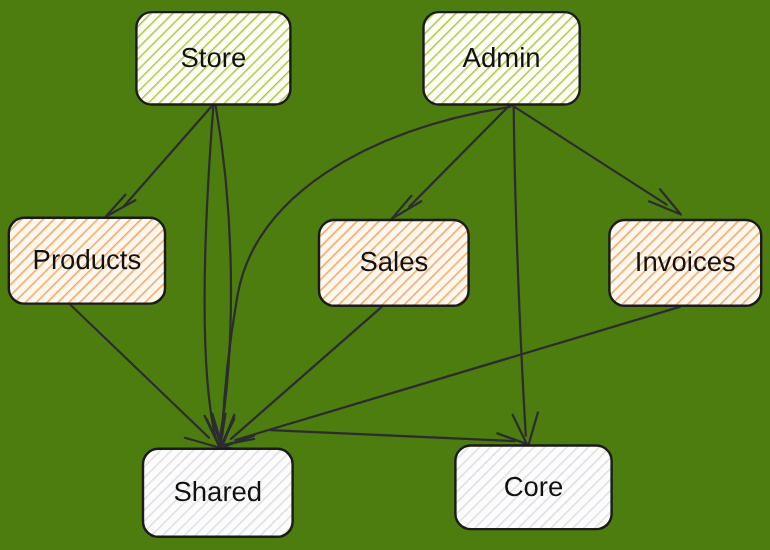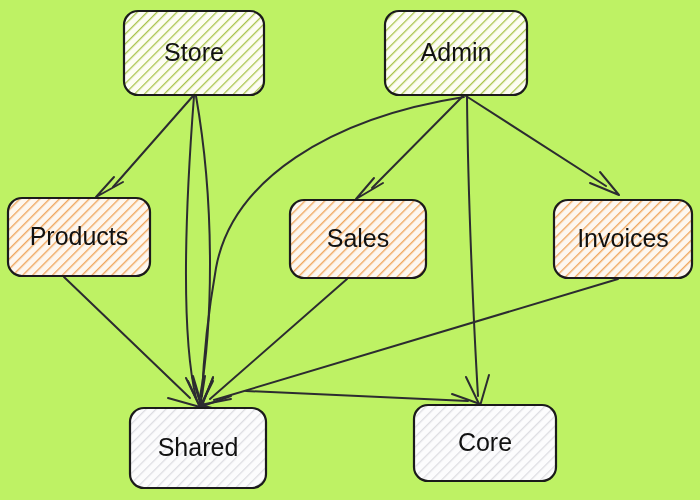--- a/index.html
+++ b/index.html
@@ -10,21 +10,21 @@
   body {
     width: 700px;
     height: 500px;
     font-family: "Liberation Sans", sans-serif;
     overflow: hidden;
   }
   #diagram-root {
     position: relative;
     width: 700px;
     height: 500px;
-    background: #bef264;
+    background: #4d7c0f;
   }
   svg.diagram-canvas {
     display: block;
     width: 700px;
     height: 500px;
   }
   .node-label {
     font-family: "Liberation Sans", sans-serif;
     font-size: 25px;
     fill: #111111;

